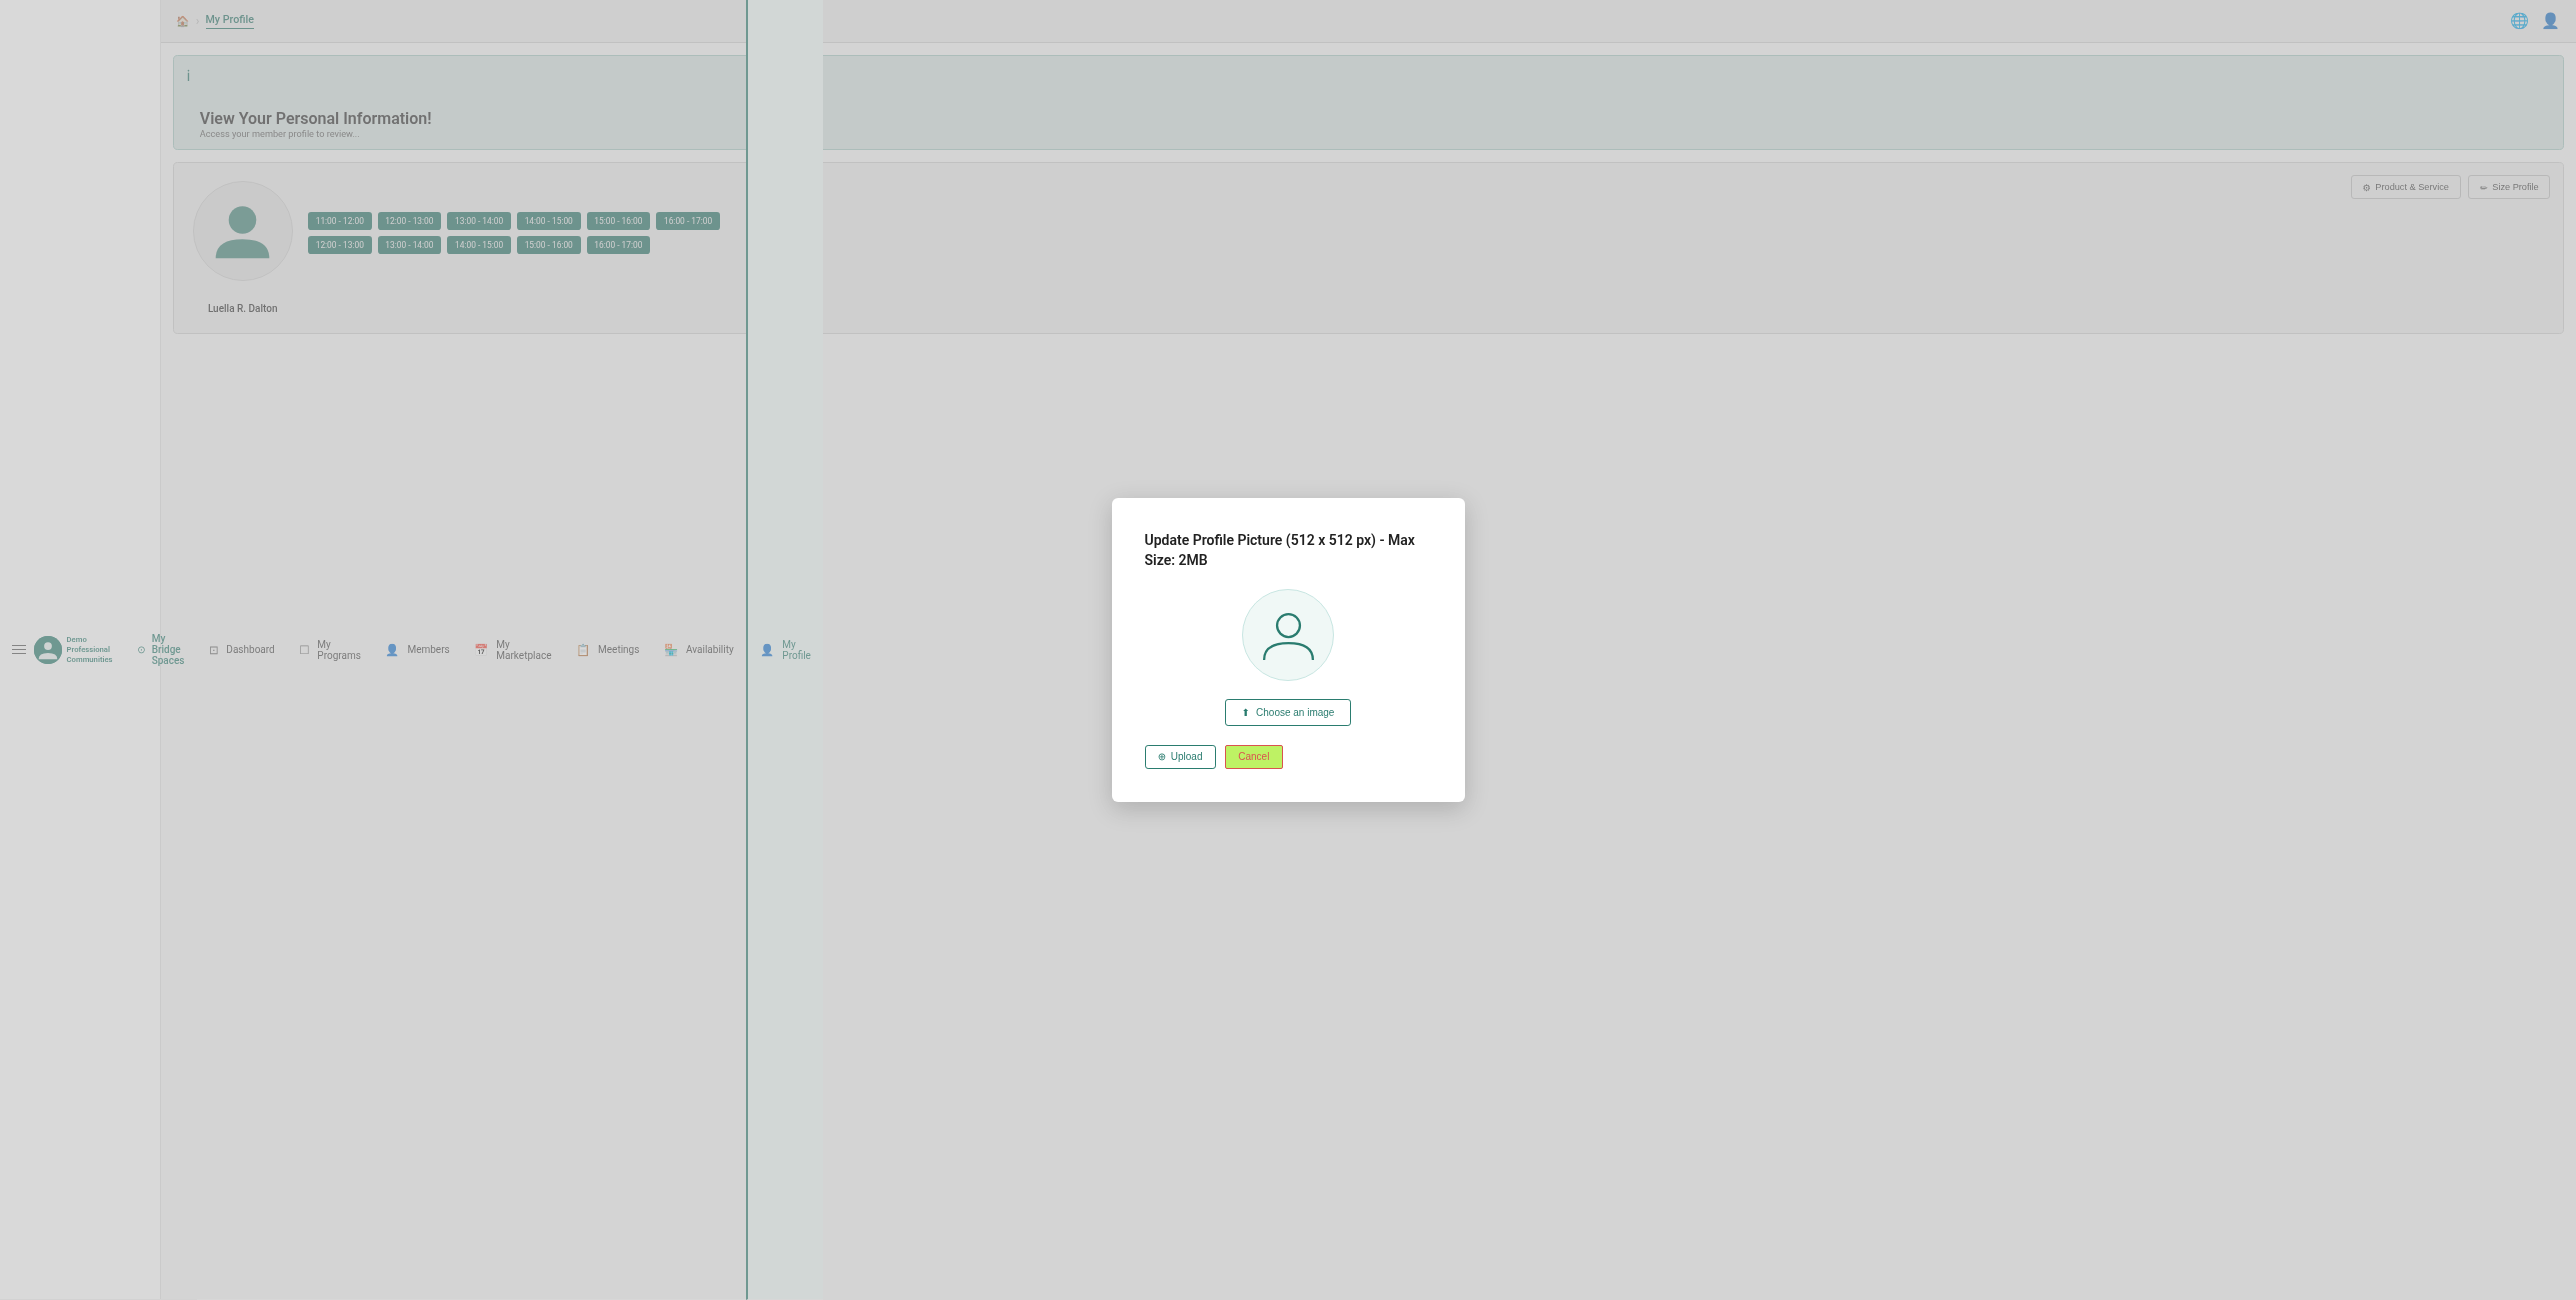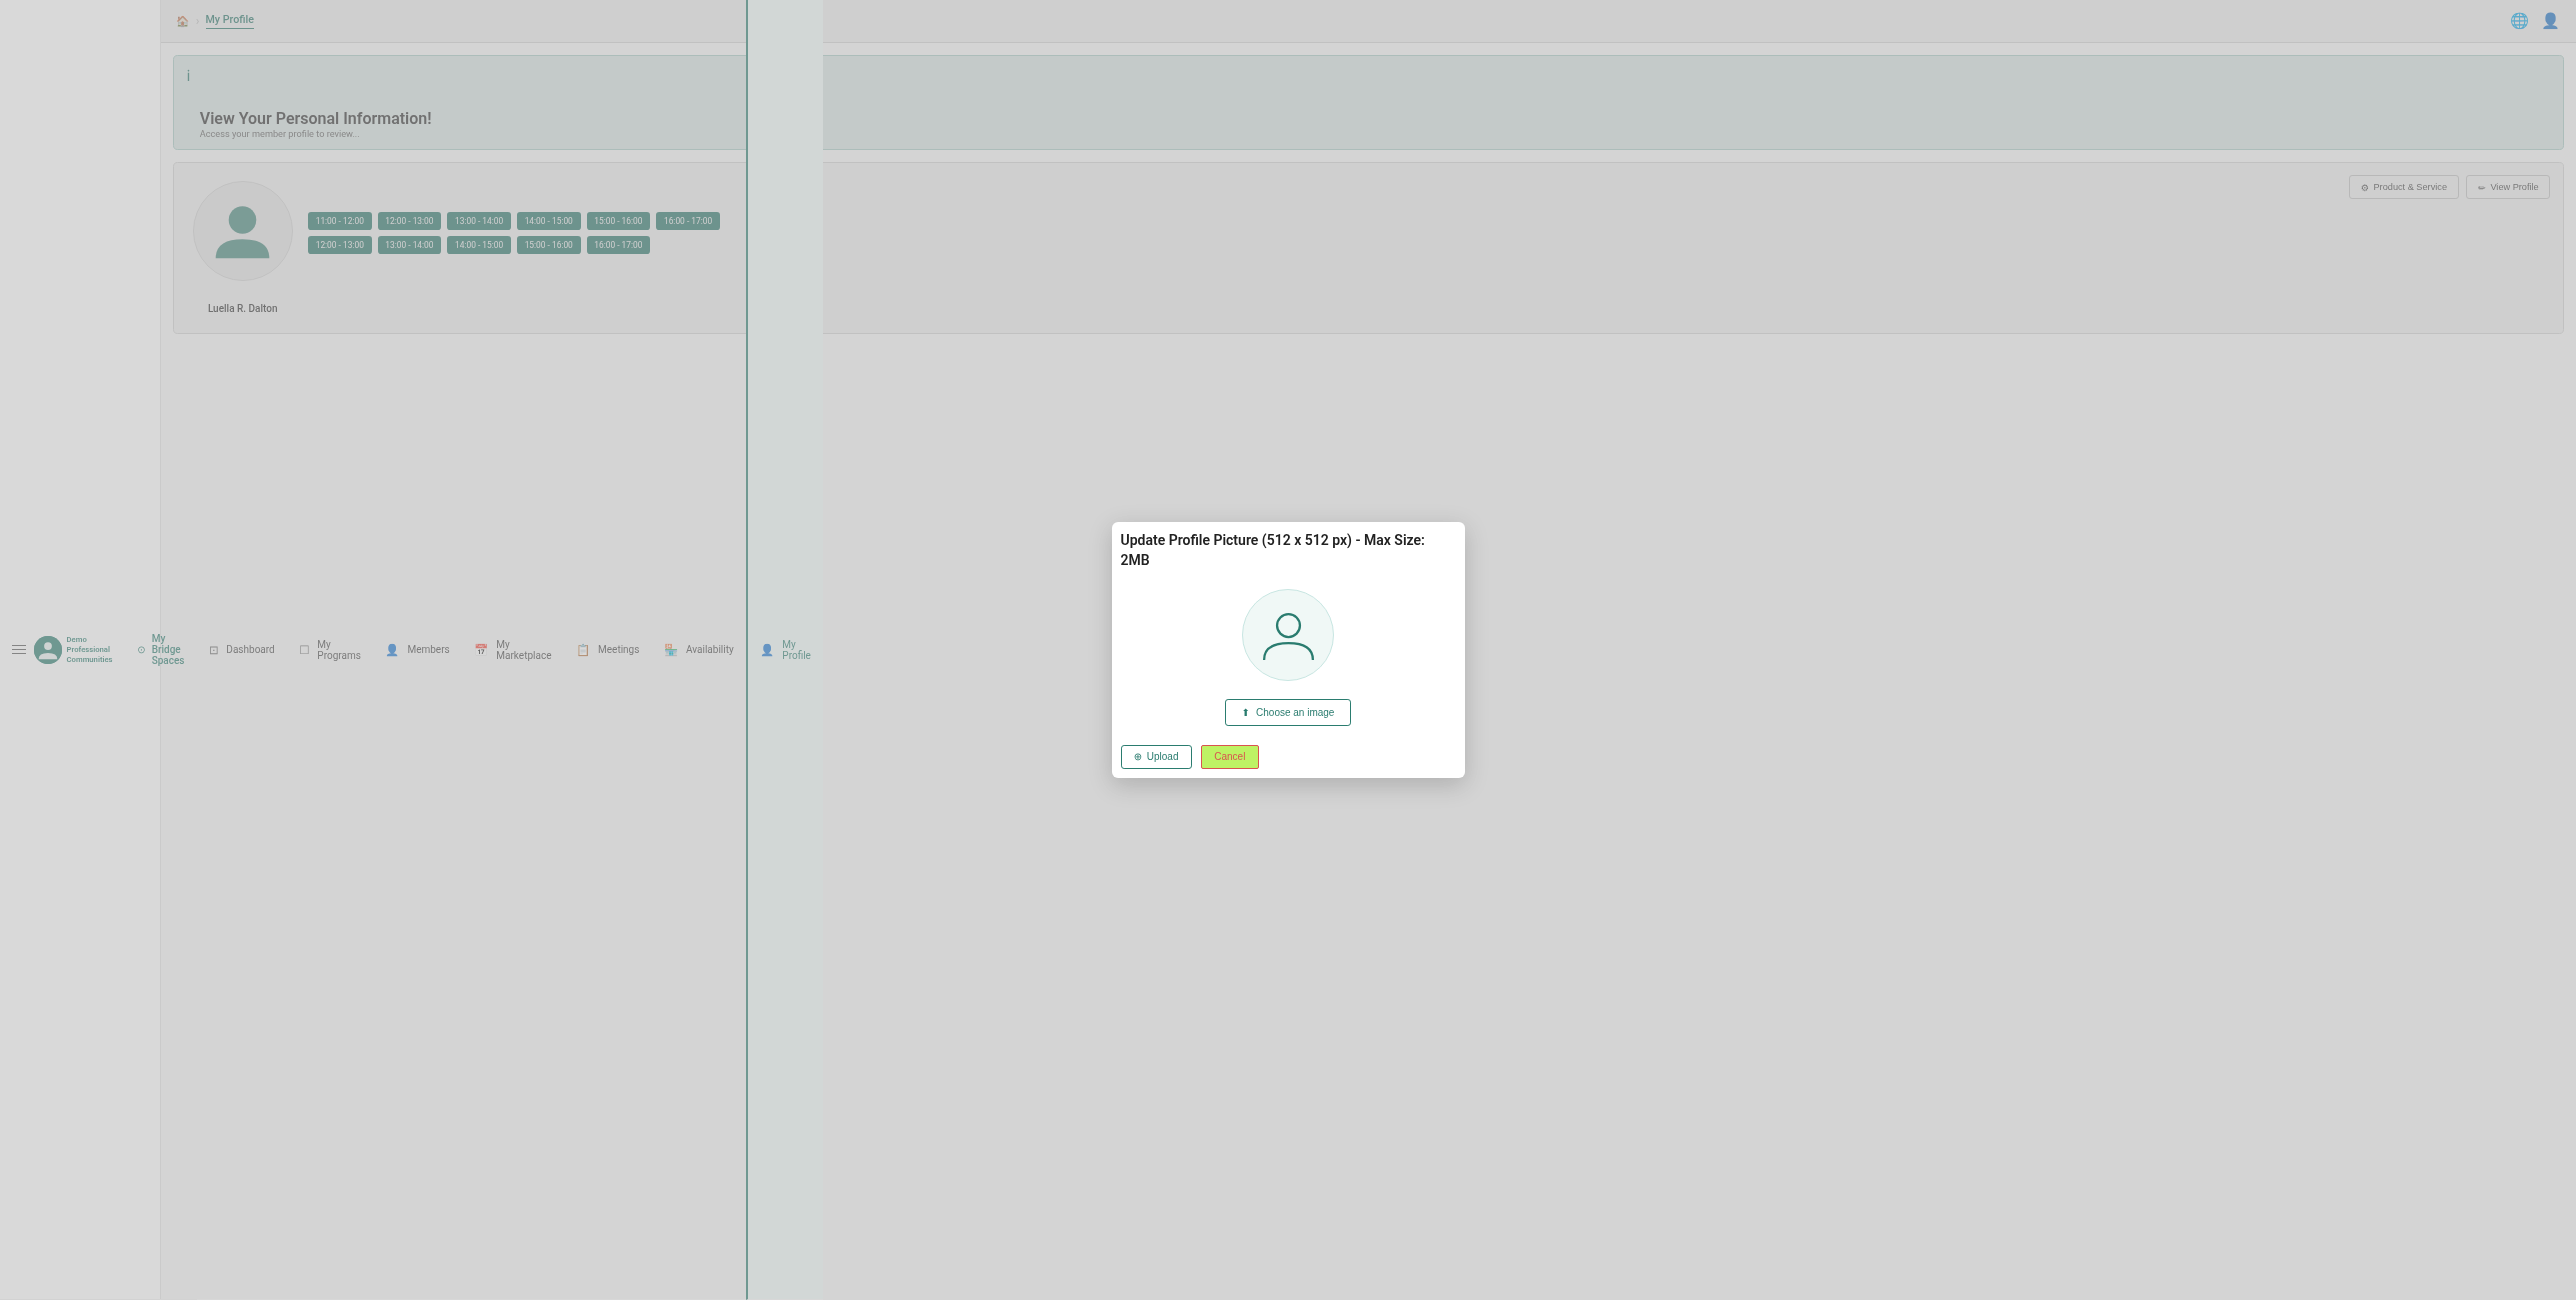--- a/index.html
+++ b/index.html
@@ -161,21 +161,21 @@
       position: fixed; top: 0; left: 0; right: 0; bottom: 0;
       background: rgba(180, 180, 180, 0.5);
       z-index: 100;
       display: flex; align-items: center; justify-content: center;
     }
 
     
     .modal {
       background: #fff;
       border-radius: 6.1px;
-      padding: 9px;
+      padding: 33px;
       width: 353px;
       box-shadow: 0 6.1px 24.5px rgba(0,0,0,0.18);
       z-index: 101;
       display: flex; flex-direction: column; align-items: center; gap: 18.4px;
     }
     .modal-title {
       font-size: 14px; font-weight: 600; color: #222;
       text-align: left; width: 100%; line-height: 1.4;
     }
     .modal-avatar {
@@ -289,21 +289,21 @@
   </div>
 
   <div class="profile-area">
     <div class="profile-action-buttons">
       <button class="btn-product-service">
         <span>⚙</span>
         <span>Product &amp; Service</span>
       </button>
       <button class="btn-edit-profile">
         <span>✏</span>
-        <span>View Profile</span>
+        <span>Size Profile</span>
       </button>
     </div>
 
     <div class="profile-avatar-section">
       <div class="avatar-circle">
         <svg class="avatar-person-svg" viewBox="0 0 90 90" xmlns="http://www.w3.org/2000/svg">
           <circle cx="45" cy="30" r="18" fill="#2a7c6f" opacity="0.85"></circle>
           <path d="M10 80 Q10 55 45 55 Q80 55 80 80" fill="#2a7c6f" opacity="0.85"></path>
         </svg>
       </div>

